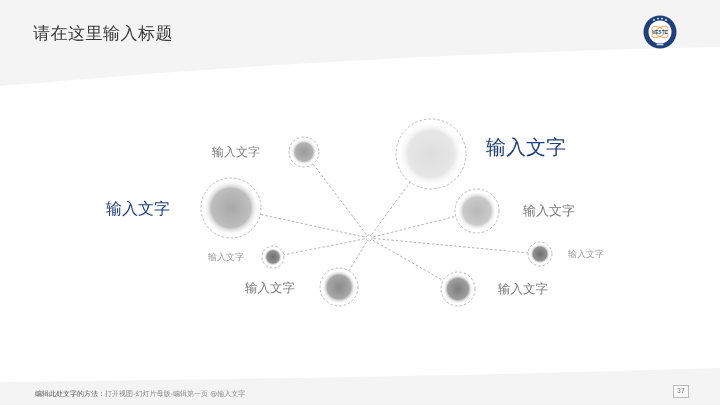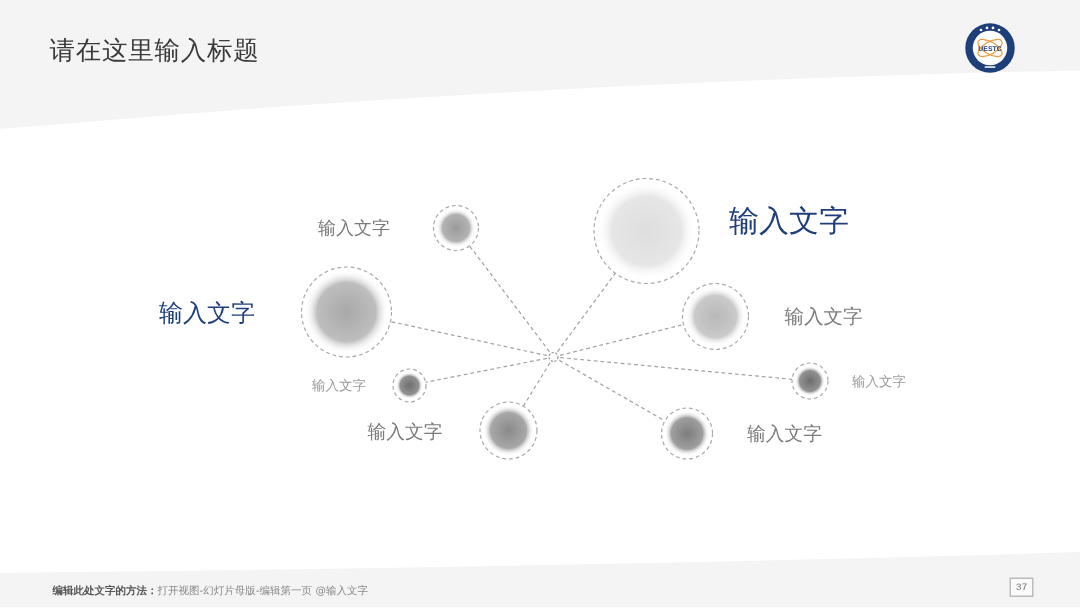--- a/index.html
+++ b/index.html
@@ -3,21 +3,21 @@
 <meta charset="utf-8">
 <style>
   html, body { margin:0; padding:0; }
   body { width:720px; height:405px; overflow:hidden; background:#ffffff; position:relative; font-family:"DejaVu Sans", "Liberation Sans", sans-serif; }
   .slide { position:absolute; left:0; top:0; width:684px; height:405px; }
   .bg-svg { position:absolute; left:0; top:0; }
   .title { position:absolute; left:33px; top:22px; font-size:17px; color:#3a3a3a; letter-spacing:0.5px; }
   .logo { position:absolute; left:643px; top:15px; width:34px; height:34px; }
   .label { position:absolute; white-space:nowrap; }
   .footer-text { position:absolute; left:35px; top:389px; font-size:7px; color:#888; }
-  .footer-text b { color:#555; font-weight:bold; }
+  .footer-text b { color:#555; font-weight:normal; }
   .page-num { position:absolute; left:673px; top:385px; width:14px; height:11px; border:1px solid #bbb; font-size:6.5px; color:#777; text-align:center; line-height:11px; background:#fafafa;font-family:Liberation Mono, monospace; }
 </style>
 </head>
 <body>
 
 <div class="slide">
   <svg class="bg-svg" width="720" height="405">
     <defs>
       <radialGradient id="fadeTop" cx="50%" cy="50%" r="50%">
         <stop offset="0%" stop-color="#f0f0f0"></stop>

